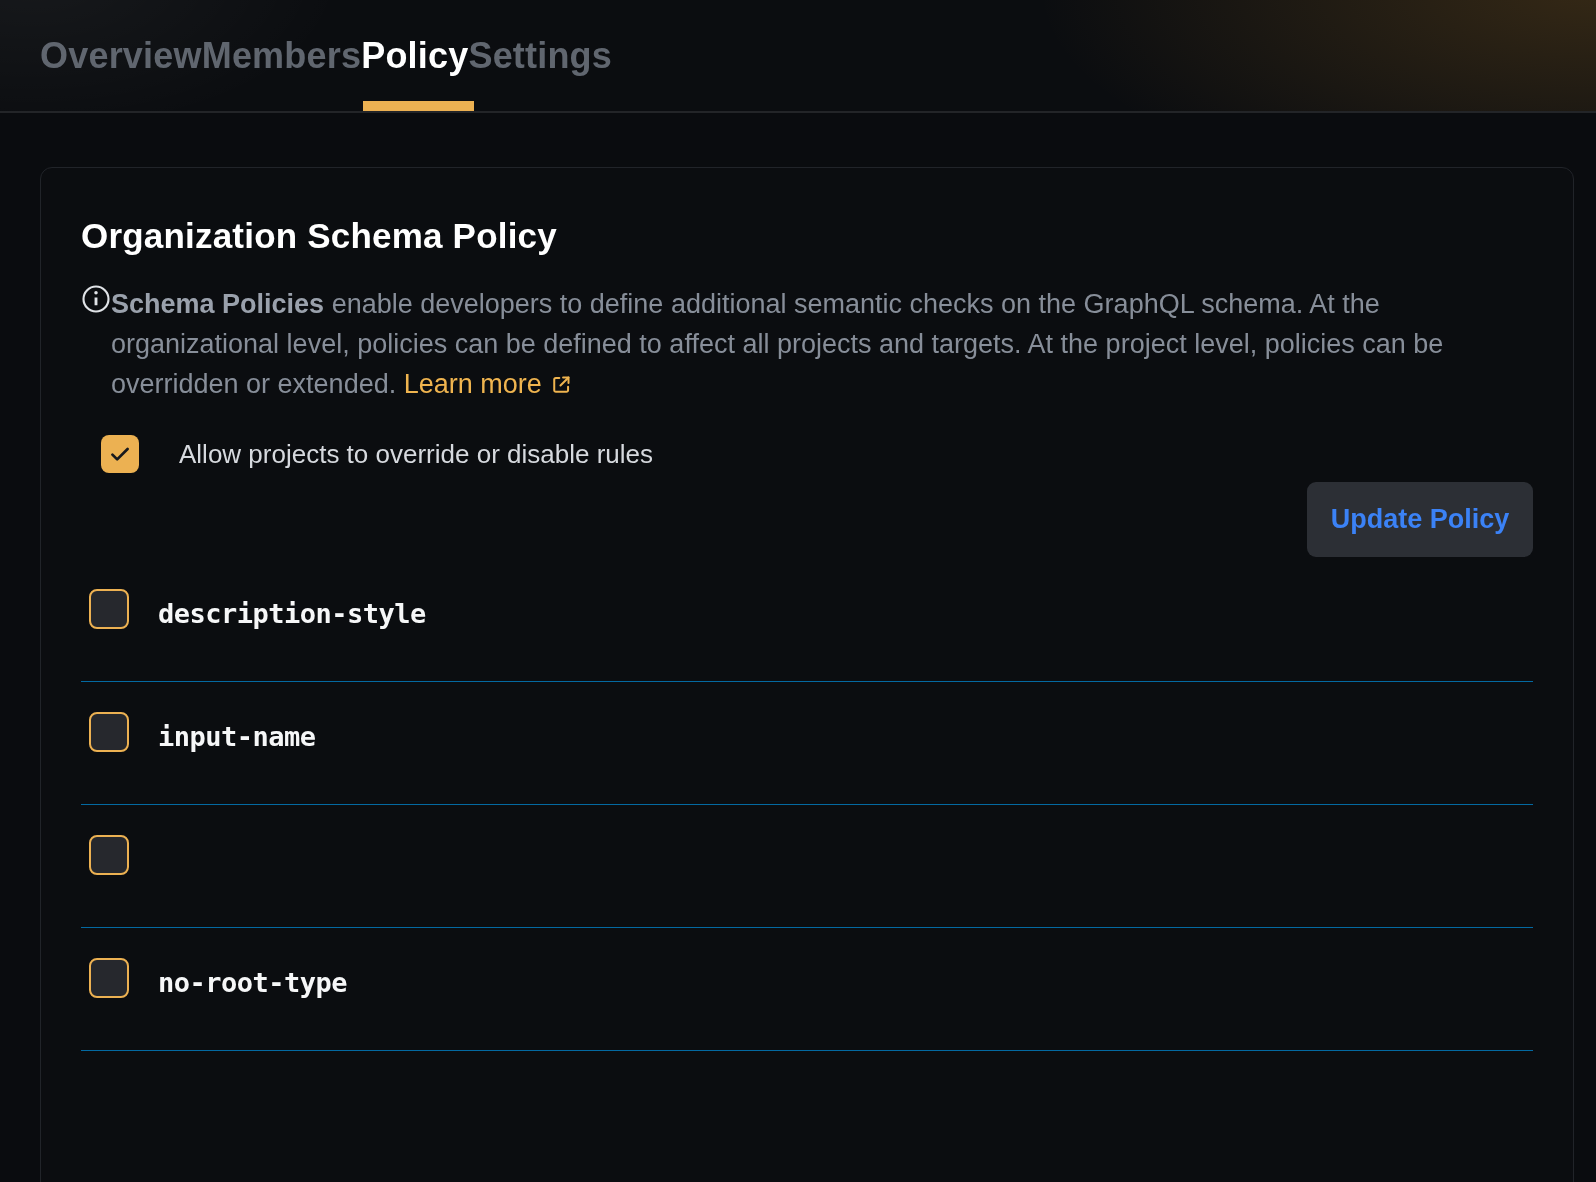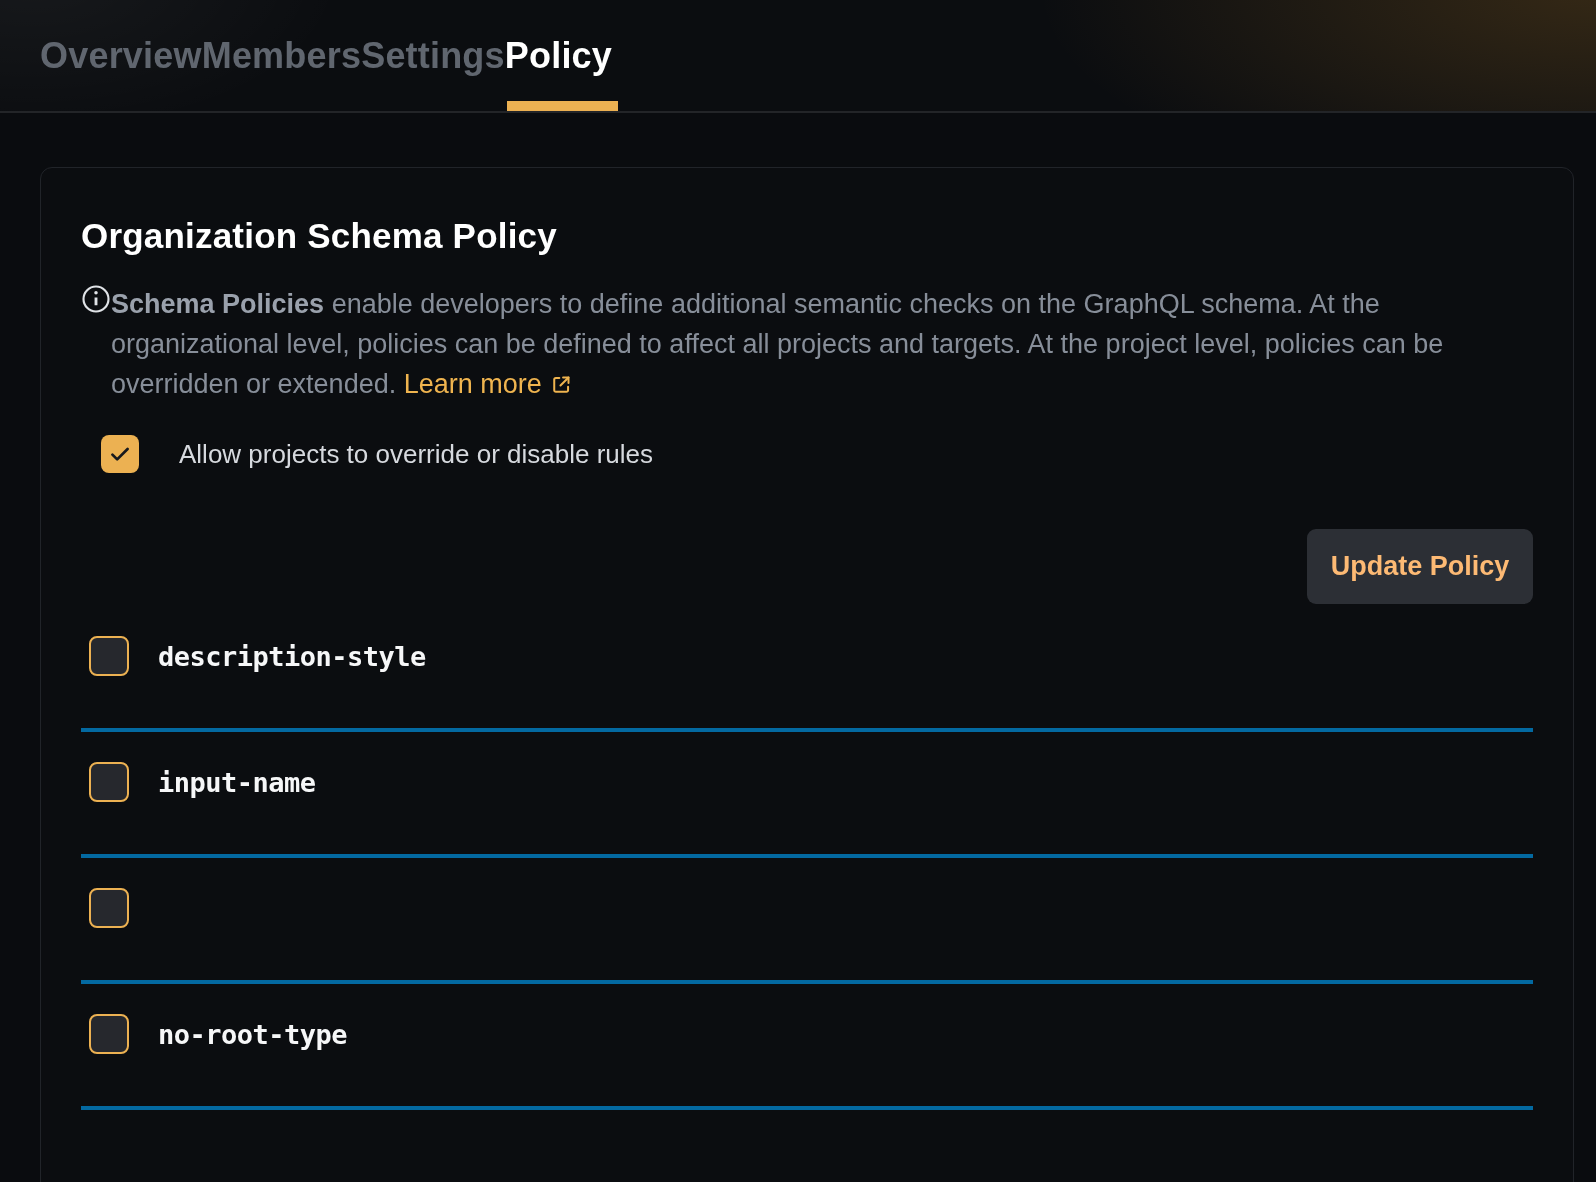--- a/index.html
+++ b/index.html
@@ -106,36 +106,35 @@
 
   
   .btn-row { margin-top: 9px; display: flex; justify-content: flex-end; }
   .update-btn {
     height: 75px;
     padding: 0 17px;
     min-width: 226px;
     border: none;
     border-radius: 9px;
     background: #2c2f35;
-    color: #fdba74;
+    color: #3b82f6;
     font-family: "Liberation Sans", sans-serif;
     font-size: 27px;
     font-weight: 700;
     cursor: pointer;
-    margin-top: 47px;
   }
 
   
   .rules { margin-top: 2px; }
   .rule-row {
     display: flex;
-    align-items: center;
+    align-items: flex-end;
     gap: 29px;
     padding: 30px 0 52px 8px;
-    border-bottom: 4px solid #0369a1;
+    border-bottom: 1px solid #0369a1;
     cursor: pointer;
   }
   .cb-rule {
     width: 40px;
     height: 40px;
     background: #26282d;
     border: 2px solid #ecb152;
   }
   .rule-name {
     font-family: "DejaVu Sans Mono", "Liberation Mono", monospace;
@@ -150,26 +149,26 @@
 
 <div class="app">
 
   <header class="tabbar">
     <div class="tab">
       <span>Overview</span>
     </div>
     <div class="tab">
       <span>Members</span>
     </div>
-    <div class="tab">
-      <span>Settings</span>
-    </div>
     <div class="tab active">
       <span>Policy</span>
       <div class="tab-underline"></div>
+    </div>
+    <div class="tab">
+      <span>Settings</span>
     </div>
   </header>
 
   <main class="page">
     <section class="card">
 
       <h1 class="card-title">Organization Schema Policy</h1>
 
       <div class="info">
         <span class="info-icon">

